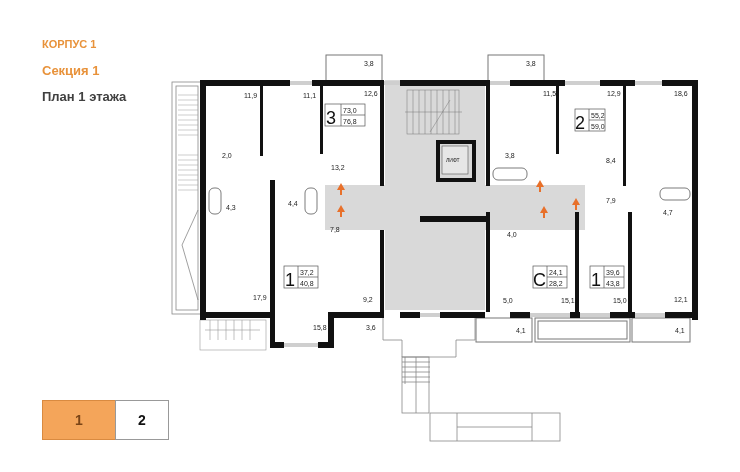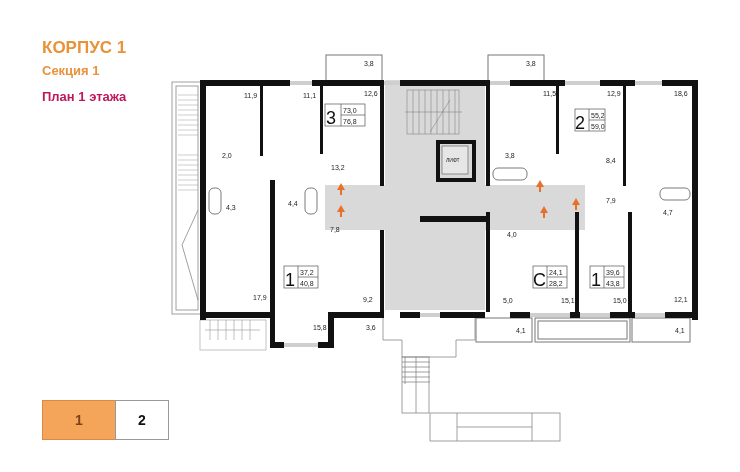--- a/index.html
+++ b/index.html
@@ -1,20 +1,20 @@
 <!DOCTYPE html>
 <html><head>
 <meta charset="utf-8">
 <style>
   html, body { margin: 0; padding: 0; background: #ffffff; }
   body { width: 740px; height: 472px; position: relative; overflow: hidden; font-family: "Liberation Sans", "DejaVu Sans", sans-serif; }
   .heading { position: absolute; left: 42px; font-weight: bold; }
-  .h-building { top: 38px; font-size: 17px; color: #e8923a; }
+  .h-building { top: 38px; font-size: 11px; color: #e8923a; }
   .h-section { top: 63px; font-size: 13px; color: #e8923a; }
-  .h-plan { top: 89px; font-size: 13px; color: #be185d; }
+  .h-plan { top: 89px; font-size: 13px; color: #404040; }
   svg.plan { position: absolute; left: 0; top: 0; }
   .lbl { font-family: "Liberation Sans", sans-serif; font-size: 7px; fill: #222; }
   .lift { font-size: 5px; }
   .badge-big { font-family: "Liberation Sans", sans-serif; font-size: 18px; fill: #111; }
   .badge-small { font-family: "Liberation Sans", sans-serif; font-size: 7px; fill: #222; }
   .tab { position: absolute; top: 400px; height: 38px; display: flex; align-items: center; justify-content: center; font-size: 14px; font-weight: bold; cursor: pointer; }
   .tab-1 { left: 42px; width: 72px; background: #f4a55a; color: #7a4416; border: 1px solid #d98a40; }
   .tab-2 { left: 115px; width: 52px; background: #fff; color: #111; border: 1px solid #999; }
 </style>
 </head>

